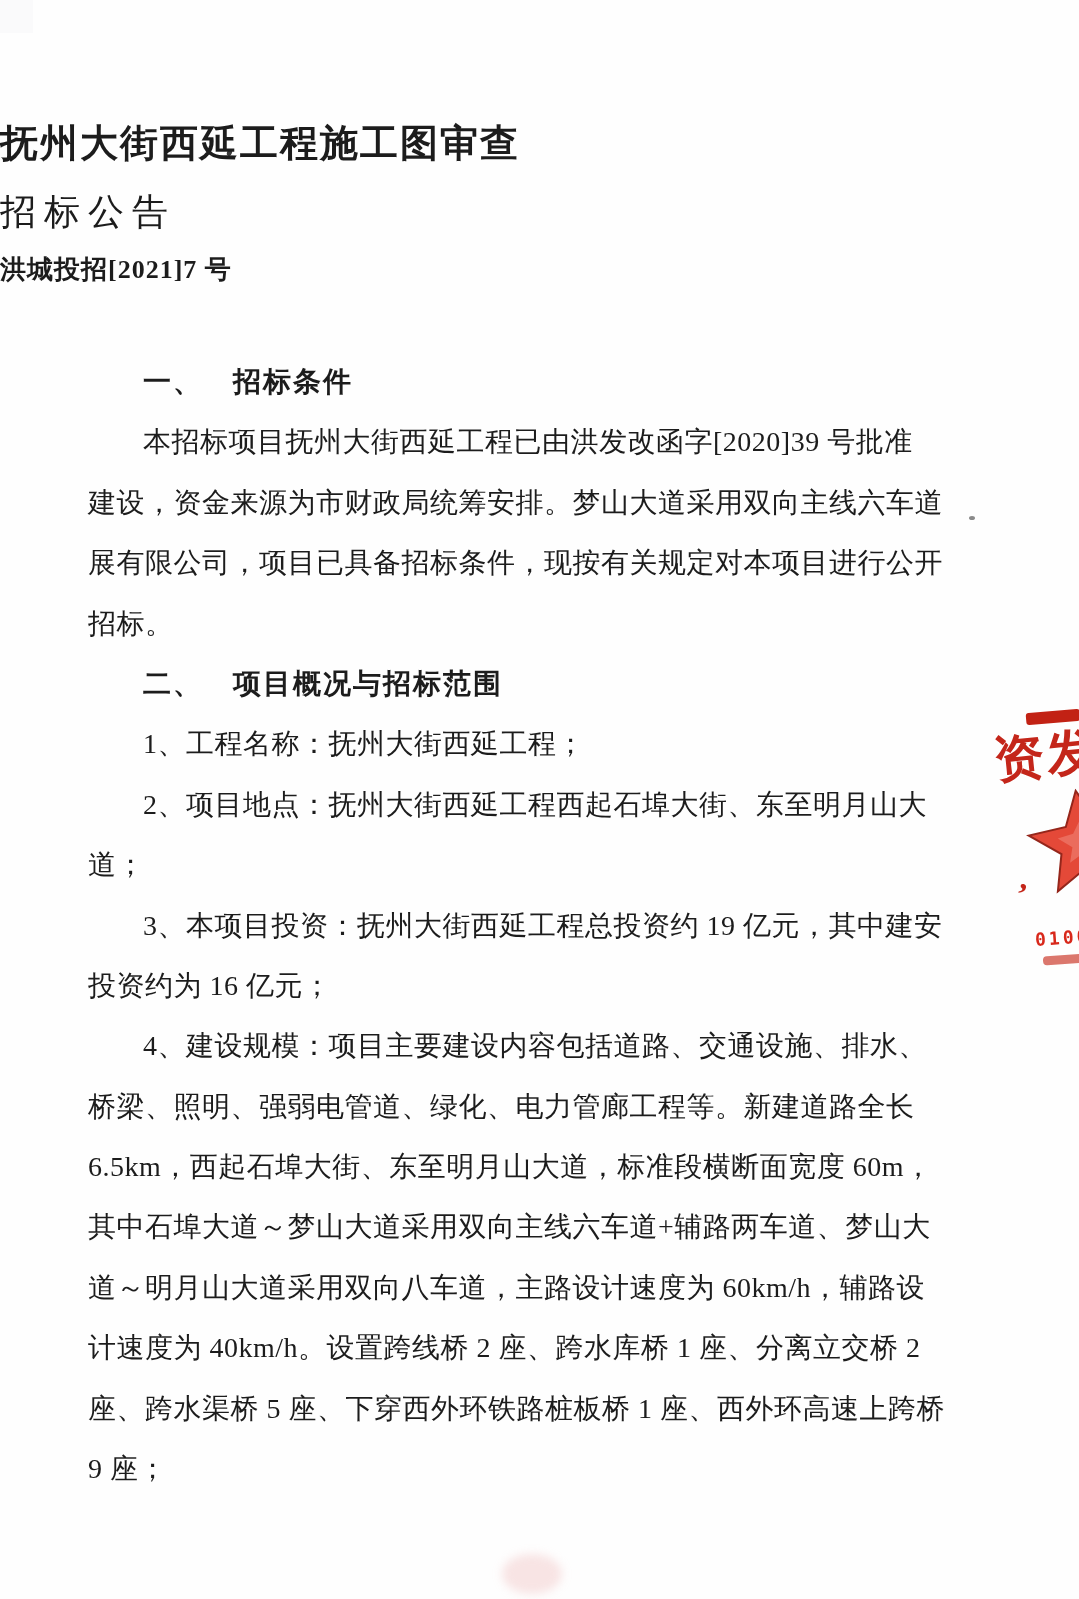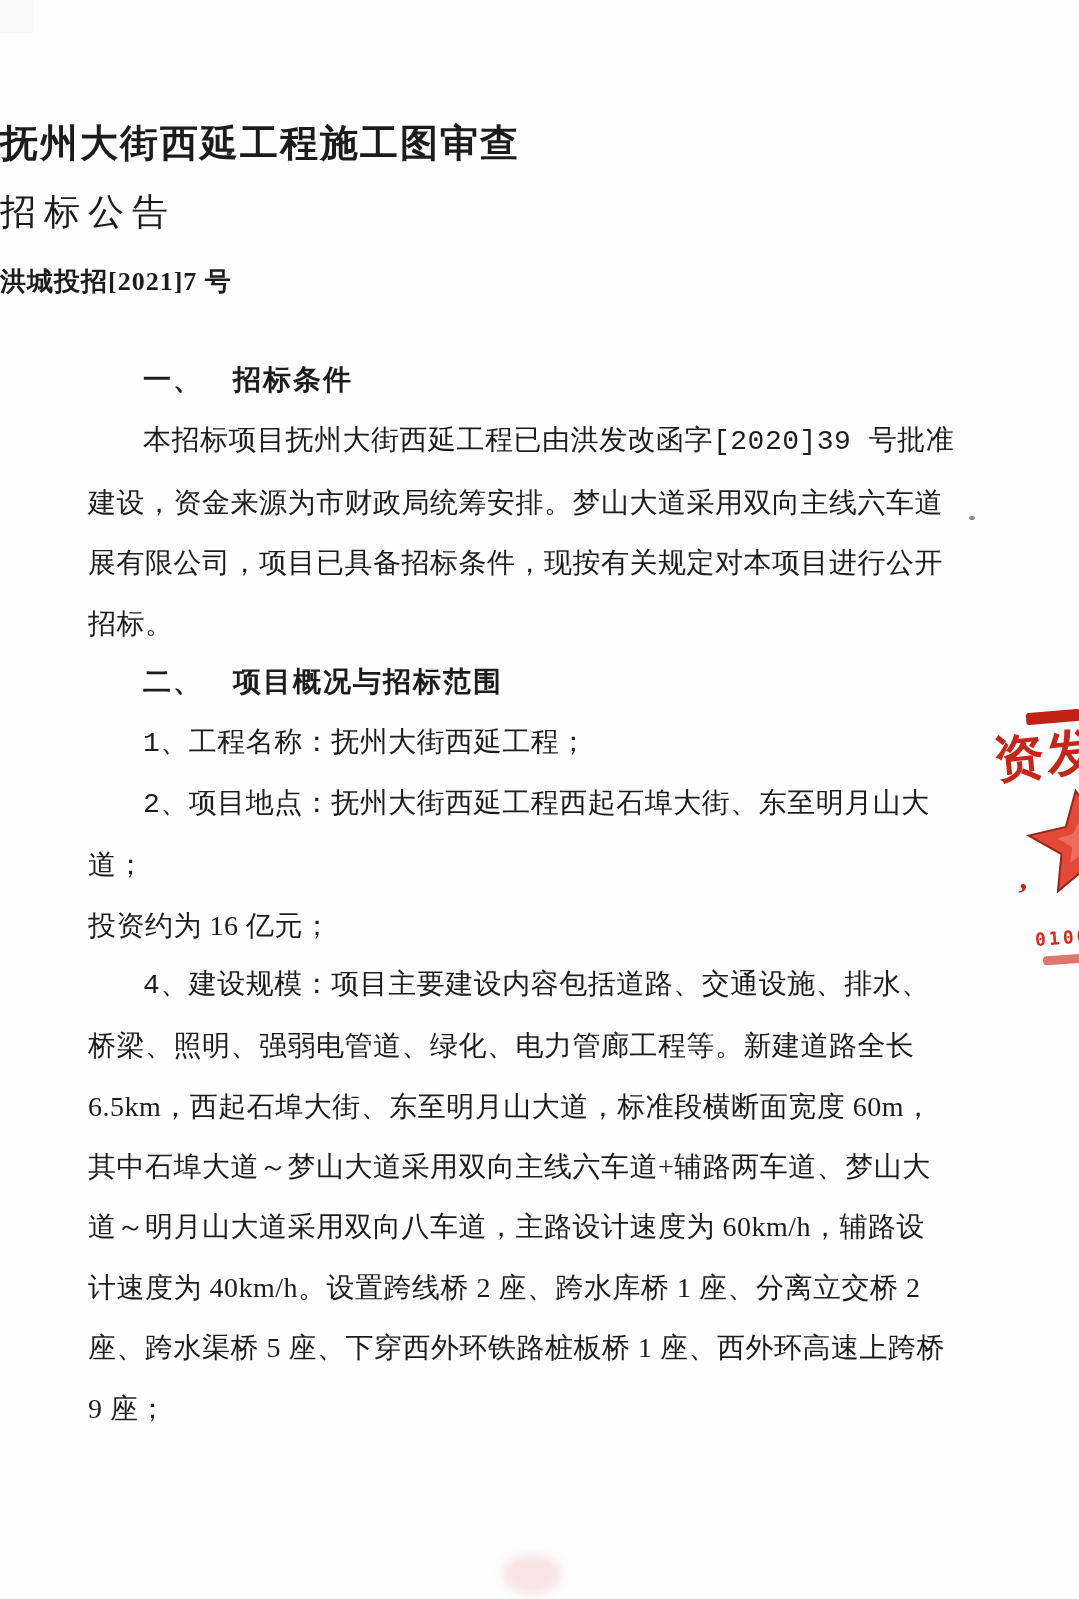--- a/index.html
+++ b/index.html
@@ -19,40 +19,40 @@
     position:absolute;left:0;top:118px;width:100%;
     font-size:38px;font-weight:bold;letter-spacing:2px;
     white-space:nowrap;
   }
   .doc-subtitle{
     position:absolute;left:0;top:188px;width:100%;
     font-size:36px;font-weight:normal;letter-spacing:8px;
     white-space:nowrap;
   }
   .doc-number{
-    position:absolute;left:0;top:264px;width:100%;
+    position:absolute;left:0;top:252px;width:100%;
     font-size:26px;font-weight:bold;letter-spacing:1px;
     white-space:nowrap;
   }
   .pre-title-dot{
     position:absolute;left:227px;top:149px;width:5px;height:7px;
     background:#3a3a3a;border-radius:50%;transform:rotate(20deg);
   }
   .stray-dot{
     position:absolute;left:969px;top:516px;width:6px;height:4px;
     background:#8a8a8a;border-radius:50%;
   }
   
   .body-text{position:absolute;left:88px;top:352px;width:915px;}
   .line{
     height:60.4px;line-height:60.4px;
     font-size:28px;letter-spacing:0.5px;
     white-space:nowrap;
   }
-  .line.indent{padding-left:55px;font-family:Liberation Mono, monospace;}
+  .line.indent{padding-left:55px;}
   .line.bold{font-weight:bold;letter-spacing:2px;}
   
   .stamp-bar{
     position:absolute;left:1026px;top:711px;width:54px;height:12px;
     background:#c22214;border-radius:3px;transform:rotate(-5deg);
   }
   .stamp-text{
     position:absolute;left:994px;top:722px;
     font-size:50px;font-weight:bold;color:#c4261a;
     letter-spacing:3px;white-space:nowrap;
@@ -100,20 +100,21 @@
   <div class="body-text">
     <div class="line indent bold">一、　招标条件</div>
     <div class="line indent">本招标项目抚州大街西延工程已由洪发改函字[2020]39 号批准</div>
     <div class="line">建设，资金来源为市财政局统筹安排。梦山大道采用双向主线六车道</div>
     <div class="line">展有限公司，项目已具备招标条件，现按有关规定对本项目进行公开</div>
     <div class="line">招标。</div>
     <div class="line indent bold">二、　项目概况与招标范围</div>
     <div class="line indent">1、工程名称：抚州大街西延工程；</div>
     <div class="line indent">2、项目地点：抚州大街西延工程西起石埠大街、东至明月山大</div>
     <div class="line">道；</div>
+    <div class="line indent">3、本项目投资：抚州大街西延工程总投资约 19 亿元，其中建安</div>
     <div class="line">投资约为 16 亿元；</div>
     <div class="line indent">4、建设规模：项目主要建设内容包括道路、交通设施、排水、</div>
     <div class="line">桥梁、照明、强弱电管道、绿化、电力管廊工程等。新建道路全长</div>
     <div class="line">6.5km，西起石埠大街、东至明月山大道，标准段横断面宽度 60m，</div>
     <div class="line">其中石埠大道～梦山大道采用双向主线六车道+辅路两车道、梦山大</div>
     <div class="line">道～明月山大道采用双向八车道，主路设计速度为 60km/h，辅路设</div>
     <div class="line">计速度为 40km/h。设置跨线桥 2 座、跨水库桥 1 座、分离立交桥 2</div>
     <div class="line">座、跨水渠桥 5 座、下穿西外环铁路桩板桥 1 座、西外环高速上跨桥</div>
     <div class="line">9 座；</div>
   </div>

